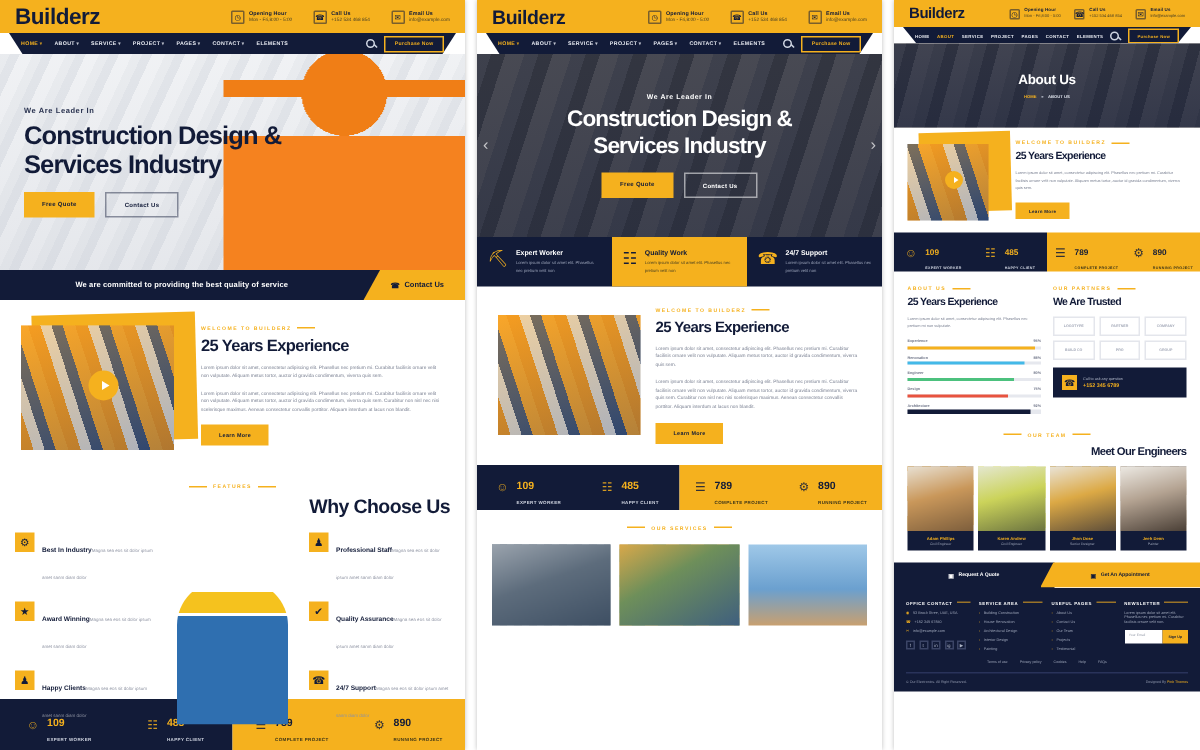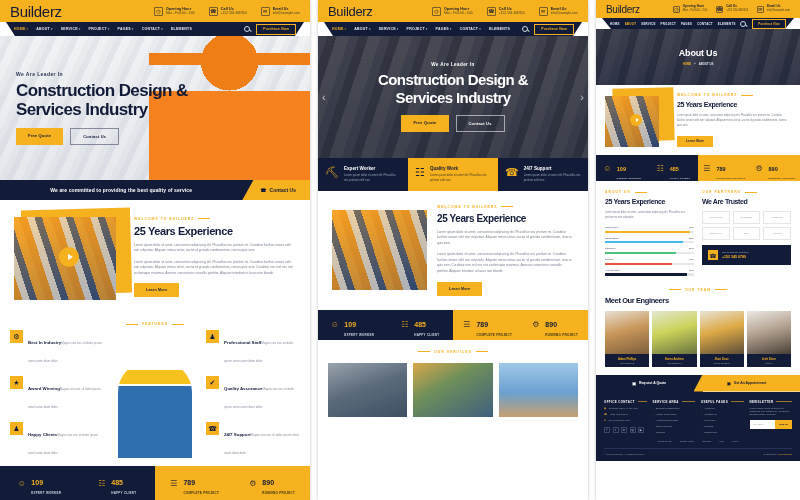--- a/index.html
+++ b/index.html
@@ -14,21 +14,21 @@
   .panel { position:relative; overflow:hidden; background:#fff; box-shadow:0 0 3px rgba(0,0,0,.25); }
   .p1 { width:310px; height:500px; }
   .p2 { width:270px; height:500px; }
   .p3 { width:204px; height:500px; }
 
   
   .topbar { background:#f5b11e; display:flex; align-items:center; padding:0 10px; position:relative; }
   .p1 .topbar { height:22px; }
   .p2 .topbar { height:22px; }
   .p3 .topbar { height:18px; }
-  .logo { font-weight:normal; color:#121b38; letter-spacing:-.3px; }
+  .logo { font-weight:bold; color:#121b38; letter-spacing:-.3px; }
   .p1 .logo { font-size:15px; }
   .p2 .logo { font-size:13px; }
   .p3 .logo { font-size:10px; }
   .topinfos { display:flex; gap:14px; margin-left:auto; align-items:center; }
   .p3 .topinfos { gap:9px; }
   .tinfo { display:flex; gap:3px; align-items:center; }
   .tico { width:9px; height:9px; border:1px solid rgba(18,27,56,.55); border-radius:1px; flex:none;
           display:flex; align-items:center; justify-content:center; font-size:5px; color:#121b38; }
   .p3 .tico { width:7px; height:7px; }
   .tmeta { line-height:1.25; }
@@ -96,21 +96,21 @@
   .commit .cbtn { background:#f5b11e; height:100%; display:flex; align-items:center; gap:3px;
                   padding:0 14px 0 18px; color:#121b38; font-size:5px; font-weight:bold;
                   clip-path:polygon(11px 0,100% 0,100% 100%,0 100%); }
 
   
   .sec-label { display:flex; align-items:center; justify-content:center; gap:4px;
                font-size:3.4px; font-weight:bold; letter-spacing:1px; color:#f5b11e; margin-bottom:4px; }
   .sec-label:before,.sec-label:after { content:""; width:12px; height:.8px; background:#f5b11e; }
   .sec-label.left { justify-content:flex-start; }
   .sec-label.left:before { display:none; }
-  .sec-title { font-weight:bold; color:#121b38; letter-spacing:-.4px; text-align:left; }
+  .sec-title { font-weight:bold; color:#121b38; letter-spacing:-.4px; text-align:right; }
 
   
   .yearsec { display:flex; gap:10px; padding:14px 14px; align-items:center; }
   .ythumb { position:relative; flex:none; }
   .p1 .ythumb { width:110px; height:86px; }
   .p2 .ythumb { width:95px; height:80px; }
   .p3 .ythumb { width:62px; height:54px; }
   .ythumb .frameY { position:absolute; left:8px; top:-5px; right:-7px; bottom:6px; background:#f5b11e; transform:rotate(-1.5deg); }
   .ythumb .ph { position:absolute; left:0; top:3px; right:8px; bottom:0;
     background:
@@ -354,20 +354,21 @@
         <div class="sec-label left">WELCOME TO BUILDERZ</div>
         <div class="sec-title">25 Years Experience</div>
         <div class="para">Lorem ipsum dolor sit amet, consectetur adipiscing elit. Phasellus nec pretium mi. Curabitur facilisis ornare velit non vulputate. Aliquam metus tortor, auctor id gravida condimentum, viverra quis sem.</div>
         <div class="para">Lorem ipsum dolor sit amet, consectetur adipiscing elit. Phasellus nec pretium mi. Curabitur facilisis ornare velit non vulputate. Aliquam metus tortor, auctor id gravida condimentum, viverra quis sem. Curabitur non nisl nec nisi scelerisque maximus. Aenean consectetur convallis porttitor. Aliquam interdum at lacus non blandit.</div>
         <span class="b-learn">Learn More</span>
       </div>
     </div>
 
     <div class="why">
       <div class="sec-label">FEATURES</div>
+      <div class="sec-title">Why Choose Us</div>
       <div class="why-person"></div>
       <div class="feat-grid">
         <div class="feat-col">
           <div class="feat">
             <span class="fico">⚙</span>
             <span><span class="ftitle">Best In Industry</span><span class="fdesc">Magna sea eos sit dolor ipsum amet sanm diam dolor</span></span>
           </div>
           <div class="feat">
             <span class="fico">★</span>
             <span><span class="ftitle">Award Winning</span><span class="fdesc">Magna sea eos sit dolor ipsum amet sanm diam dolor</span></span>

